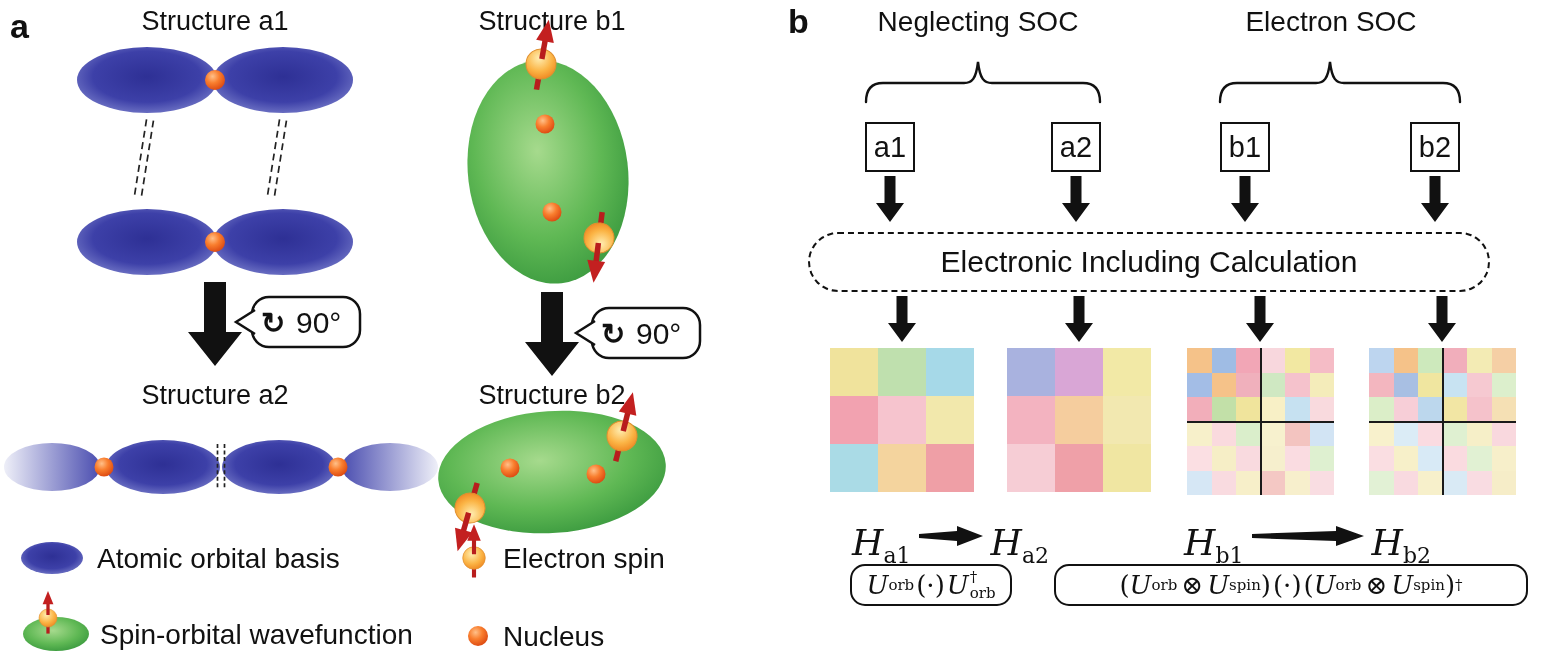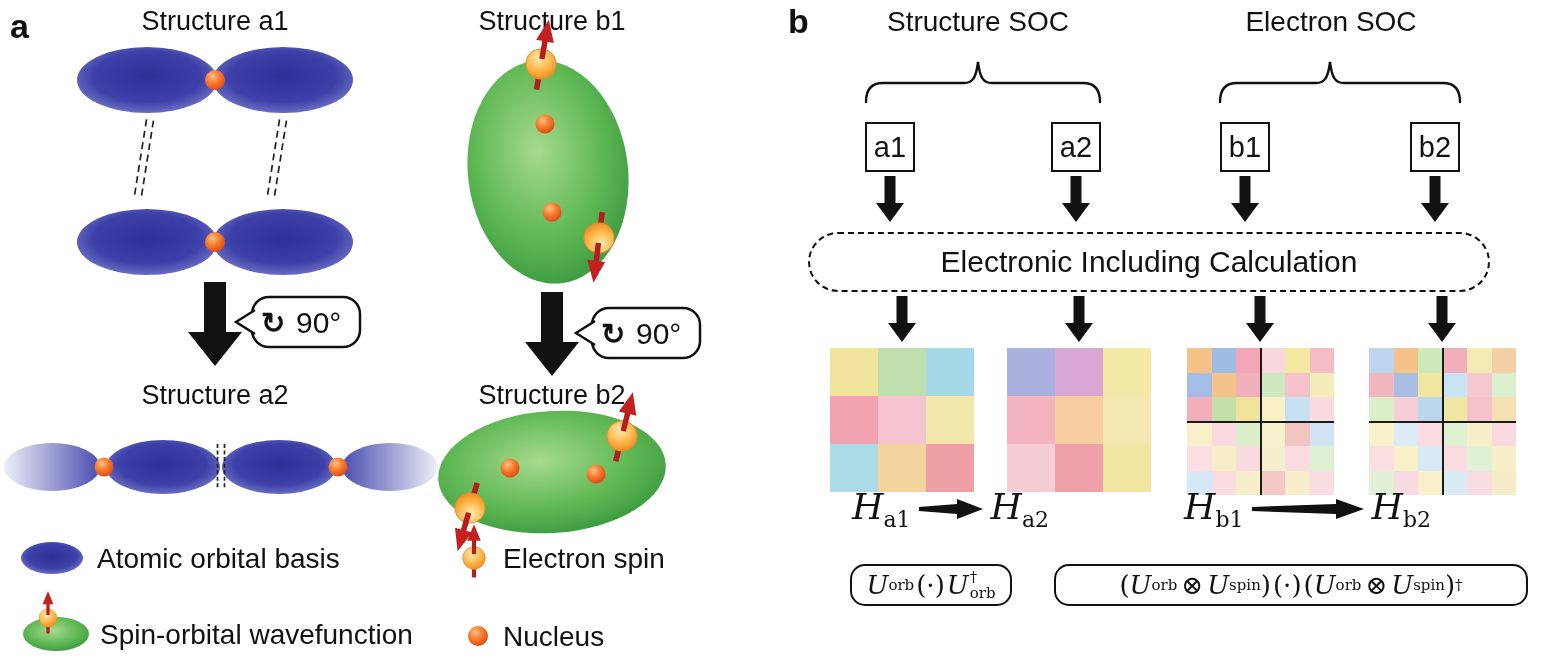--- a/index.html
+++ b/index.html
@@ -34,21 +34,21 @@
               border:2.6px dashed #111; border-radius:32px; background:#fff;
               display:flex; align-items:center; justify-content:center; font-size:30px; }
   .mwrap { position:absolute; top:348px; }
   .mw-a1 { left:52px;  width:144px; height:144px; }
   .mw-a2 { left:229px; width:144px; height:144px; }
   .mw-b1 { left:409px; width:147px; height:147px; }
   .mw-b2 { left:591px; width:147px; height:147px; }
   .matrix { width:100%; height:100%; display:grid; }
   .cross-h { position:absolute; left:0; top:50%; width:100%; height:2px; background:#1a1a1a; transform:translateY(-1px); }
   .cross-v { position:absolute; top:0; left:50%; width:2px; height:100%; background:#1a1a1a; transform:translateX(-1px); }
-  .hrow { position:absolute; top:486px; display:flex; align-items:center; gap:8px;
+  .hrow { position:absolute; top:522px; display:flex; gap:8px;
           font-family:"DejaVu Serif", serif; }
   .hrow-a { left:74px; } .hrow-b { left:406px; }
   .hterm { font-size:36px; font-style:italic; }
   .hterm sub { font-size:22px; font-style:normal; }
   .harrow { display:block; }
   .fbox { position:absolute; top:564px; height:42px; border:2px solid #111; border-radius:15px;
           background:#fff; display:flex; align-items:center; justify-content:center;
           font-family:"DejaVu Serif", serif; font-size:26px; }
   .fbox-a { left:72px;  width:162px; }
   .fbox-b { left:276px; width:474px; }
@@ -197,21 +197,21 @@
         <use href="#fatArrow" x="467" y="176"></use>
         <use href="#fatArrow" x="657" y="176"></use>
         <use href="#fatArrow" x="124" y="296"></use>
         <use href="#fatArrow" x="301" y="296"></use>
         <use href="#fatArrow" x="482" y="296"></use>
         <use href="#fatArrow" x="664" y="296"></use>
       </g>
     </svg>
 
     <div class="b-label">b</div>
-    <div class="group-label gl-neglect">Structure SOC</div>
+    <div class="group-label gl-neglect">Neglecting SOC</div>
     <div class="group-label gl-include">Electron SOC</div>
 
     <div class="bbox bx-a1">a1</div>
     <div class="bbox bx-a2">a2</div>
     <div class="bbox bx-b1">b1</div>
     <div class="bbox bx-b2">b2</div>
 
     <div class="pipeline">
       <span>Electronic Including Calculation</span>
     </div>

